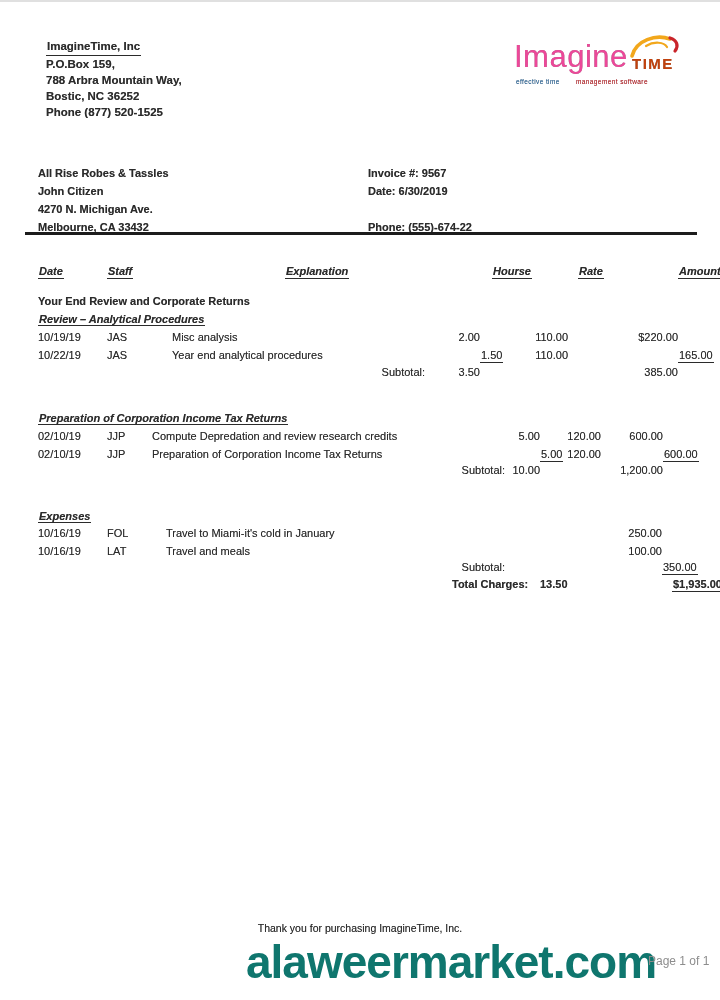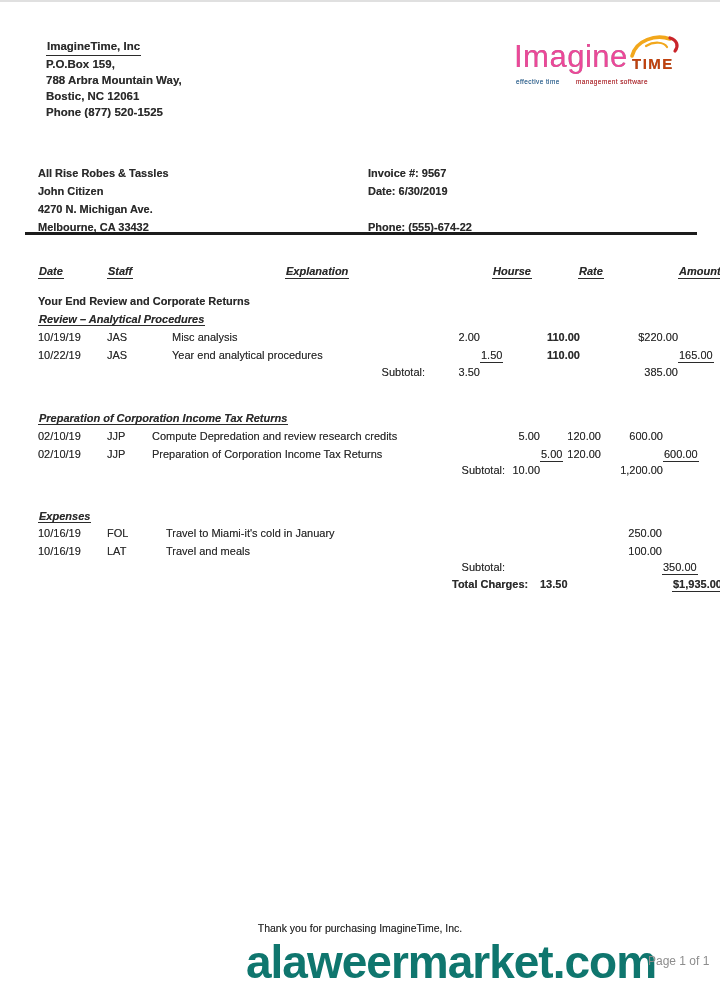--- a/index.html
+++ b/index.html
@@ -26,21 +26,21 @@
   .logo-tag{position:absolute;left:2px;top:40px;font-size:6.5px;letter-spacing:.4px;}
   .tagl{margin-right:14px;}
 
   .rule{position:absolute;left:25px;top:230px;width:672px;height:3px;background:#1c1c1c;}
 
   
   .trow{position:absolute;left:0;width:720px;height:16px;font-size:11px;}
   .trow span{position:absolute;white-space:nowrap;}
   .cd{left:38px;} .cs{left:107px;}
   .ce1{left:172px;} .ce2{left:152px;} .ce3{left:166px;}
-  .nh1{right:240px;} .nr1{right:140px;font-weight:bold;} .na1{right:42px;}
+  .nh1{right:240px;} .nr1{right:152px;} .na1{right:42px;}
   .nh2{right:180px;} .nr2{right:119px;} .na2{right:57px;}
   .na3{right:58px;}
   .sl1{right:295px;} .sl23{right:215px;}
   .sth2{right:180px;}
   .sub{}
   .hdr span{font-weight:bold;}
   .hdru{display:inline-block;border-bottom:1.4px solid #2b2b2b;padding:0 1px 1px 1px;font-style:italic;}
   .hd{left:38px;} .hs{left:107px;} .he{left:285px;}
   .hh{right:228px;} .hr{right:142px;} .ha{right:42px;}
   .sec-title{font-size:11px;font-weight:bold;}
@@ -56,21 +56,21 @@
 </style>
 </head>
 <body>
 
 <div class="page">
 
   <div class="abs" style="left:46px;top:36px;">
     <div class="company-line"><span class="u">ImagineTime, Inc</span></div>
     <div class="company-line">P.O.Box 159,</div>
     <div class="company-line">788 Arbra Mountain Way,</div>
-    <div class="company-line">Bostic, NC 12061</div>
+    <div class="company-line">Bostic, NC 36252</div>
     <div class="company-line">Phone (877) 520-1525</div>
   </div>
 
   <div class="logo">
     <span class="logo-imagine" style="color:#ec4899;">Imagine</span>
     <svg class="logo-swirl" width="60" height="30" viewBox="0 0 60 30">
       <path d="M6 24 C 10 8, 30 2, 44 7" stroke="#f2a71b" stroke-width="3.6" fill="none" stroke-linecap="round"></path>
       <path d="M20 14 C 28 9, 38 10, 41 15" stroke="#f2a71b" stroke-width="2.2" fill="none" stroke-linecap="round"></path>
       <path d="M44 6 C 51 8, 53 14, 49 19" stroke="#c9242a" stroke-width="3.2" fill="none" stroke-linecap="round"></path>
     </svg>

